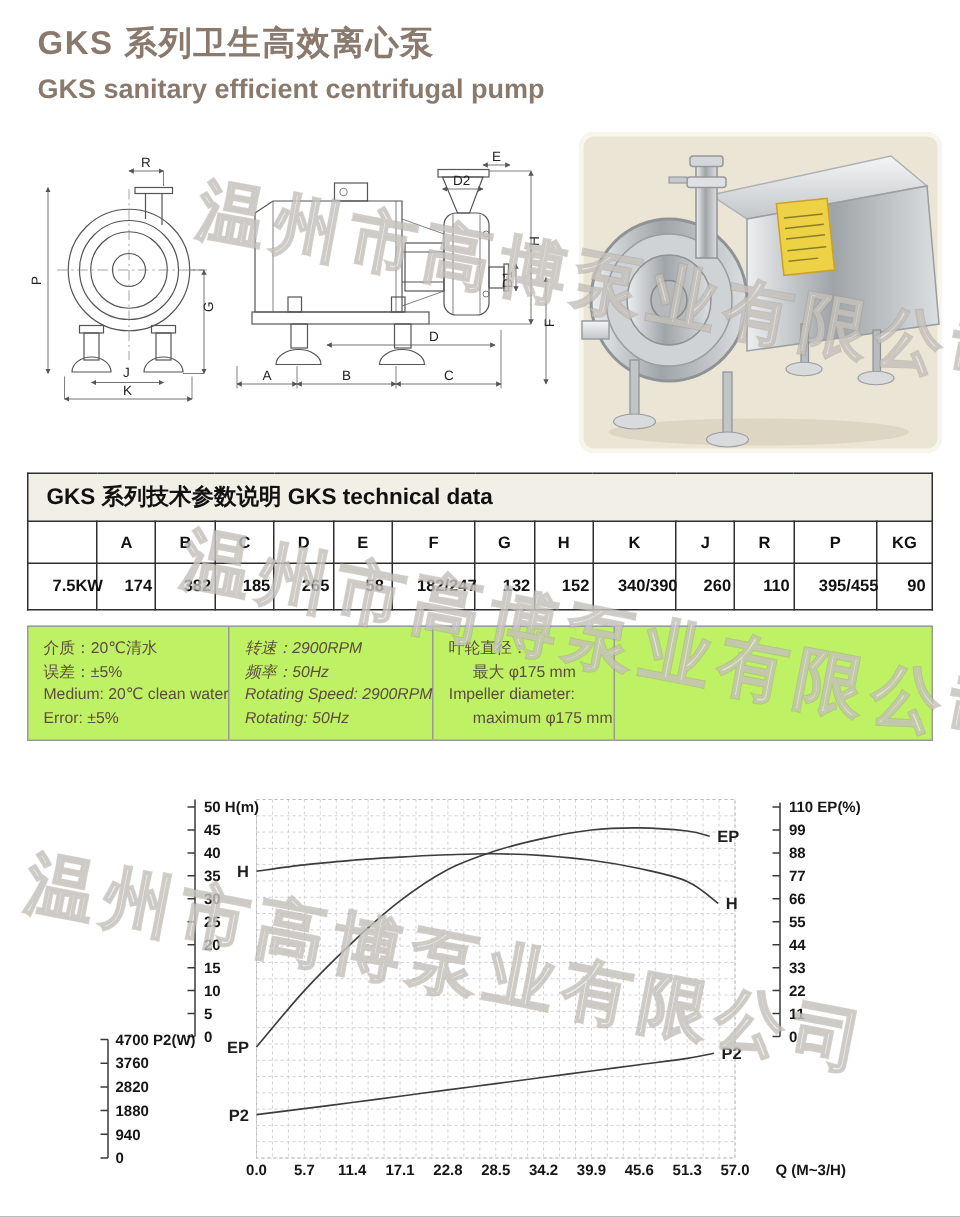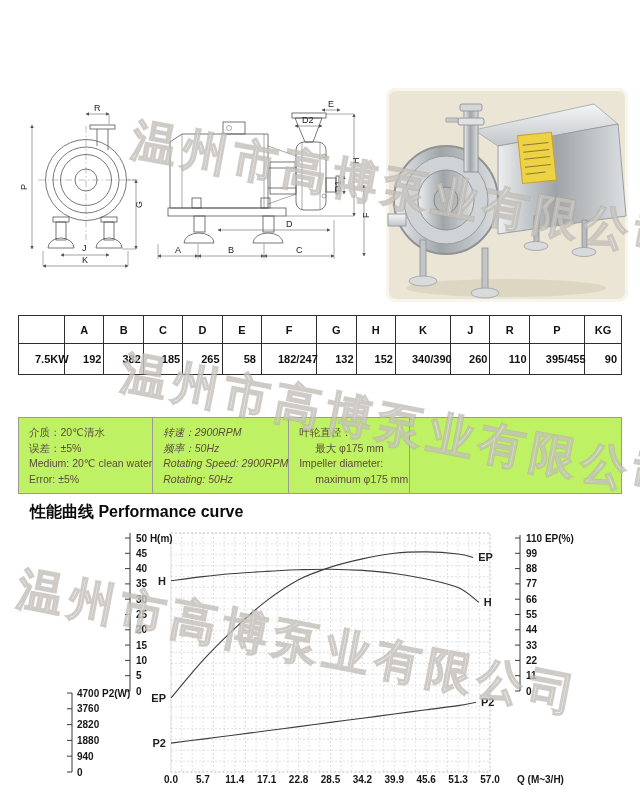--- a/index.html
+++ b/index.html
@@ -53,20 +53,24 @@
              text-shadow:0 0 1px rgba(160,155,145,0.35);transform-origin:left top;}
   .wm1{left:138px;top:110px;font-size:45px;transform:rotate(10.5deg);}
   .wm2{left:128px;top:342px;font-size:46px;transform:rotate(11deg);}
   .wm3{left:24px;top:558px;font-size:46px;transform:rotate(11deg);}
 </style>
 </head>
 <body>
 
 <div class="page">
 
+  <div class="titles">
+    <div class="title-zh">GKS 系列卫生高效离心泵</div>
+    <div class="title-en">GKS sanitary efficient centrifugal pump</div>
+  </div>
 
   <svg id="drawings" width="370" height="205" viewBox="0 0 370 205">
     <defs>
       <marker id="ar" viewBox="0 0 10 10" refX="9" refY="5" markerWidth="6.5" markerHeight="6.5" orient="auto-start-reverse">
         <path d="M0,0L10,5L0,10z" fill="#555"></path>
       </marker>
     </defs>
 
     <g>
       <circle class="ln" cx="68" cy="82" r="40.5"></circle>
@@ -217,39 +221,42 @@
         <col style="width:9.1%">
         <col style="width:6.5%">
       <col style="width:6.5%">
         <col style="width:9.1%">
         <col style="width:6.5%">
         <col style="width:6.5%">
       <col style="width:9.1%">
         <col style="width:6.1%">
     </colgroup>
     <tbody>
+        <tr>
+          <td class="band" colspan="14">GKS 系列技术参数说明  GKS technical data</td>
+        </tr>
     <tr>
       <td class="hd"></td>
       <td class="hd">A</td>
       <td class="hd">B</td>
       <td class="hd">C</td>
       <td class="hd">D</td>
       <td class="hd">E</td>
       <td class="hd">F</td>
       <td class="hd">G</td>
       <td class="hd">H</td>
       <td class="hd">K</td>
       <td class="hd">J</td>
       <td class="hd">R</td>
       <td class="hd">P</td>
       <td class="hd">KG</td>
     </tr>
     <tr>
       <td class="vl">7.5KW</td>
-      <td class="vl">192</td>
+      <td class="vl">174</td>
       <td class="vl">382</td>
       <td class="vl">185</td>
       <td class="vl">265</td>
       <td class="vl">58</td>
       <td class="vl">182/247</td>
       <td class="vl">132</td>
       <td class="vl">152</td>
       <td class="vl">340/390</td>
       <td class="vl">260</td>
       <td class="vl">110</td>
@@ -275,21 +282,20 @@
     <div class="spec-col">
       <div class="spec-line">叶轮直径：</div>
       <div class="spec-line">最大 φ175 mm</div>
       <div class="spec-line">Impeller diameter:</div>
       <div class="spec-line">maximum φ175 mm</div>
     </div>
     <div class="spec-col">
     </div>
   </div>
 
-  <div class="perf-heading">性能曲线  Performance curve</div>
   <svg id="perf-chart" width="640" height="286" viewBox="0 0 640 286">
       <line x1="171" y1="8" x2="171" y2="247" class="grid"></line>
       <line x1="181.633" y1="8" x2="181.633" y2="247" class="grid"></line>
       <line x1="192.26600000000002" y1="8" x2="192.26600000000002" y2="247" class="grid"></line>
       <line x1="202.89900000000003" y1="8" x2="202.89900000000003" y2="247" class="grid"></line>
       <line x1="213.53200000000004" y1="8" x2="213.53200000000004" y2="247" class="grid"></line>
       <line x1="224.16500000000005" y1="8" x2="224.16500000000005" y2="247" class="grid"></line>
       <line x1="234.79800000000006" y1="8" x2="234.79800000000006" y2="247" class="grid"></line>
       <line x1="245.43100000000007" y1="8" x2="245.43100000000007" y2="247" class="grid"></line>
       <line x1="256.0640000000001" y1="8" x2="256.0640000000001" y2="247" class="grid"></line>

